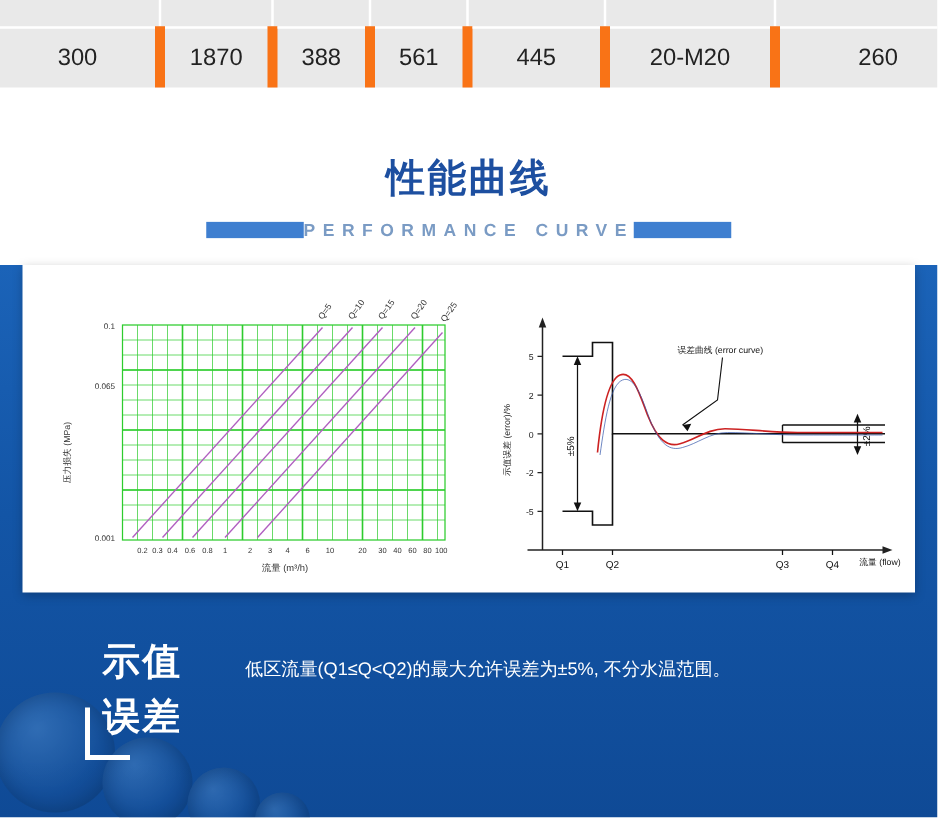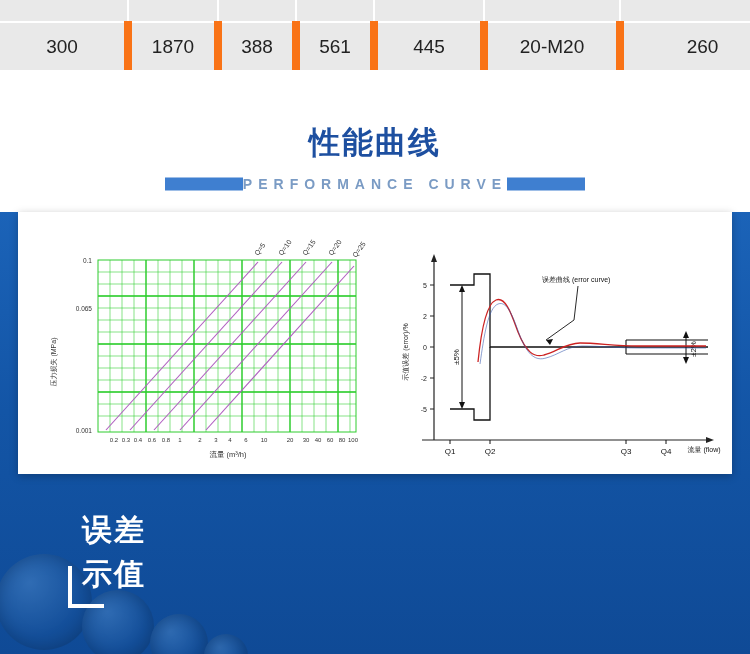--- a/index.html
+++ b/index.html
@@ -350,18 +350,19 @@
           <text x="648" y="242">Q4</text>
         </g>
         <text x="686" y="240" font-size="7" fill="#111" text-anchor="middle">流量 (flow)</text>
       </g>
     </svg>
   </div>
 </div>
 
 <div class="badge">
   <div class="badge-l"></div>
+  <div class="badge-text">示值</div>
   <div class="badge-text">误差</div>
-  <div class="badge-text">示值</div>
 </div>
 
 <div class="info-text">
+  <div>低区流量(Q1≤Q&lt;Q2)的最大允许误差为±5%, 不分水温范围。</div>
 </div>
 
 </body></html>

